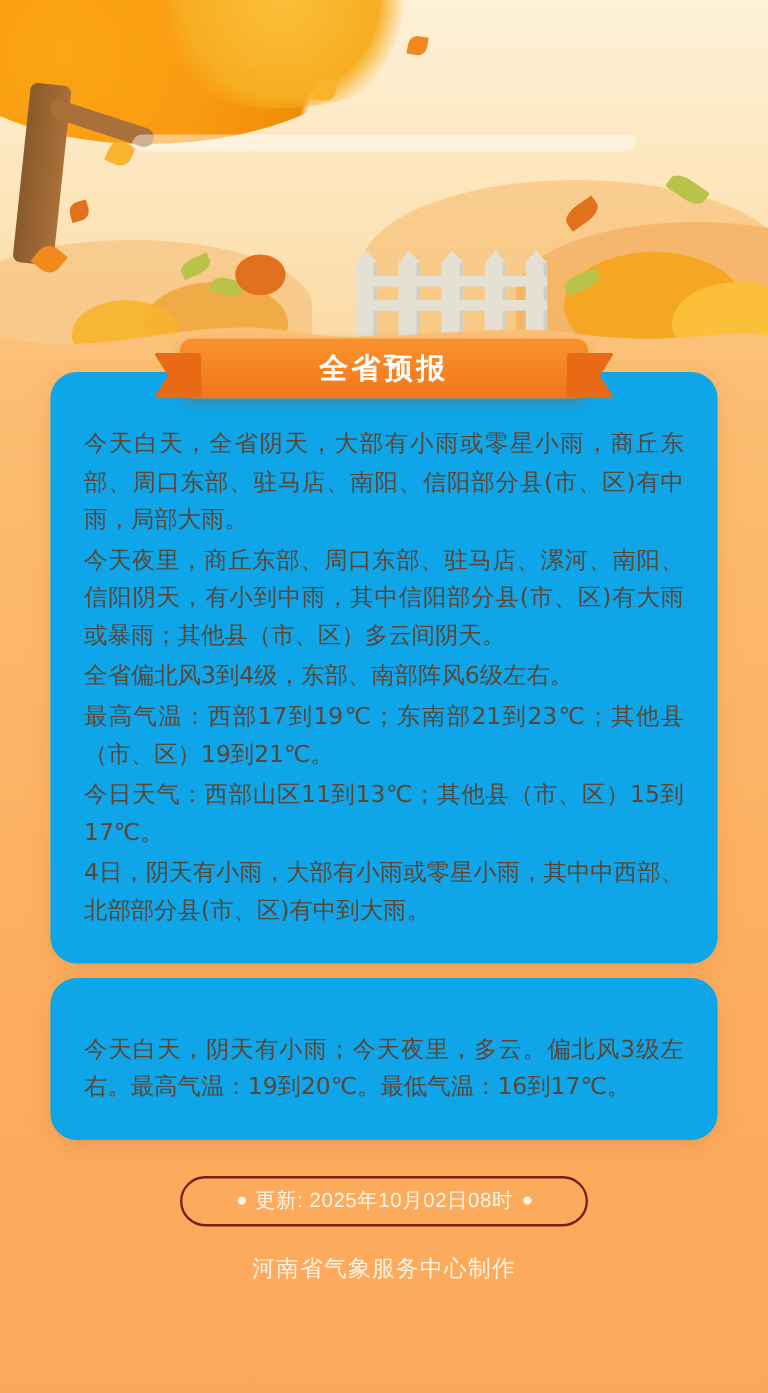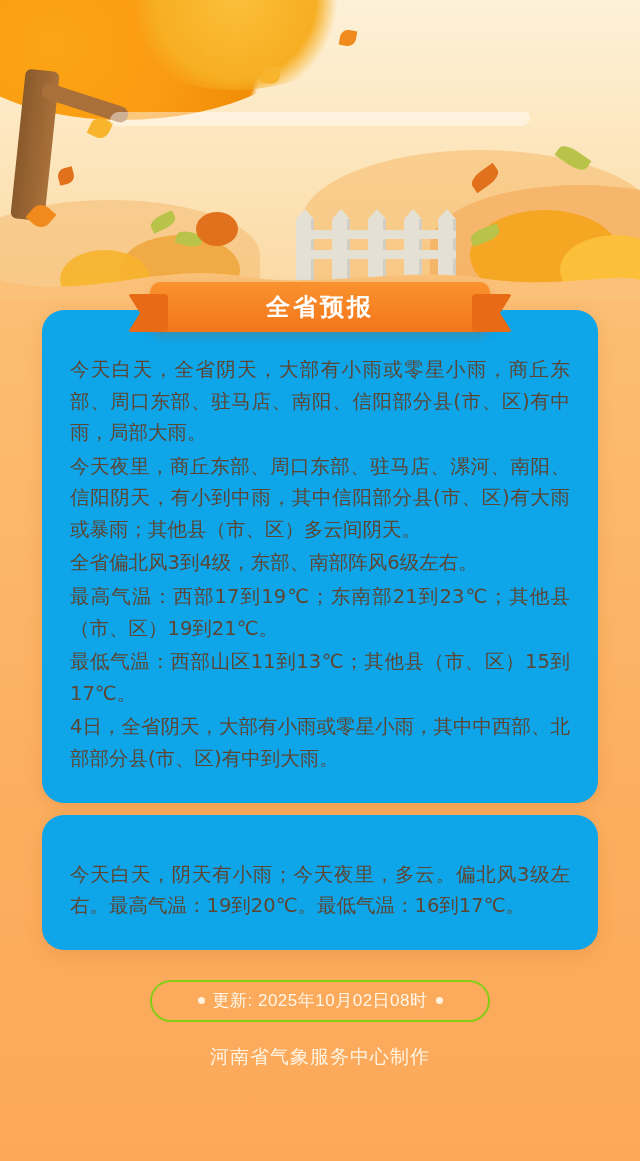--- a/index.html
+++ b/index.html
@@ -158,21 +158,21 @@
     margin-bottom: 2px;
     text-align: justify;
     font-family: "DejaVu Sans", "Liberation Sans", sans-serif;
   }
 
   .gap { height: 34px; }
 
   .update-pill {
     margin: 30px auto 0 auto;
     width: 340px; height: 42px;
-    border: 2px solid #84cc16;
+    border: 2px solid #7f1d1d;
     border-radius: 21px;
     display: flex; align-items: center; justify-content: center;
     gap: 8px;
     color: #fff6e8; font-size: 17px; letter-spacing: .5px;
   }
   .dot { width:7px;height:7px;border-radius:50%;background:#fff1dc; }
 
   .maker {
     text-align: center; margin-top: 22px;
     color: #fff3e2; font-size: 19px; letter-spacing: 1px;
@@ -232,22 +232,22 @@
 
   <div class="ribbon">
     <span>全省预报</span>
   </div>
 
   <div class="card">
     <p>今天白天，全省阴天，大部有小雨或零星小雨，商丘东部、周口东部、驻马店、南阳、信阳部分县(市、区)有中雨，局部大雨。</p>
     <p>今天夜里，商丘东部、周口东部、驻马店、漯河、南阳、信阳阴天，有小到中雨，其中信阳部分县(市、区)有大雨或暴雨；其他县（市、区）多云间阴天。</p>
     <p>全省偏北风3到4级，东部、南部阵风6级左右。</p>
     <p>最高气温：西部17到19℃；东南部21到23℃；其他县（市、区）19到21℃。</p>
-    <p>最低气温：西部山区11到13℃；其他县（市、区）15到17℃。</p>
-    <p>4日，全省阴天，大部有小雨或零星小雨，其中中西部、北部部分县(市、区)有中到大雨。</p>
+    <p>今日天气：西部山区11到13℃；其他县（市、区）15到17℃。</p>
+    <p>4日，阴天有小雨，大部有小雨或零星小雨，其中中西部、北部部分县(市、区)有中到大雨。</p>
   </div>
 
   <div class="gap"></div>
 
 
   <div class="card">
     <p>今天白天，阴天有小雨；今天夜里，多云。偏北风3级左右。最高气温：19到20℃。最低气温：16到17℃。</p>
   </div>
 
   <div class="update-pill">

